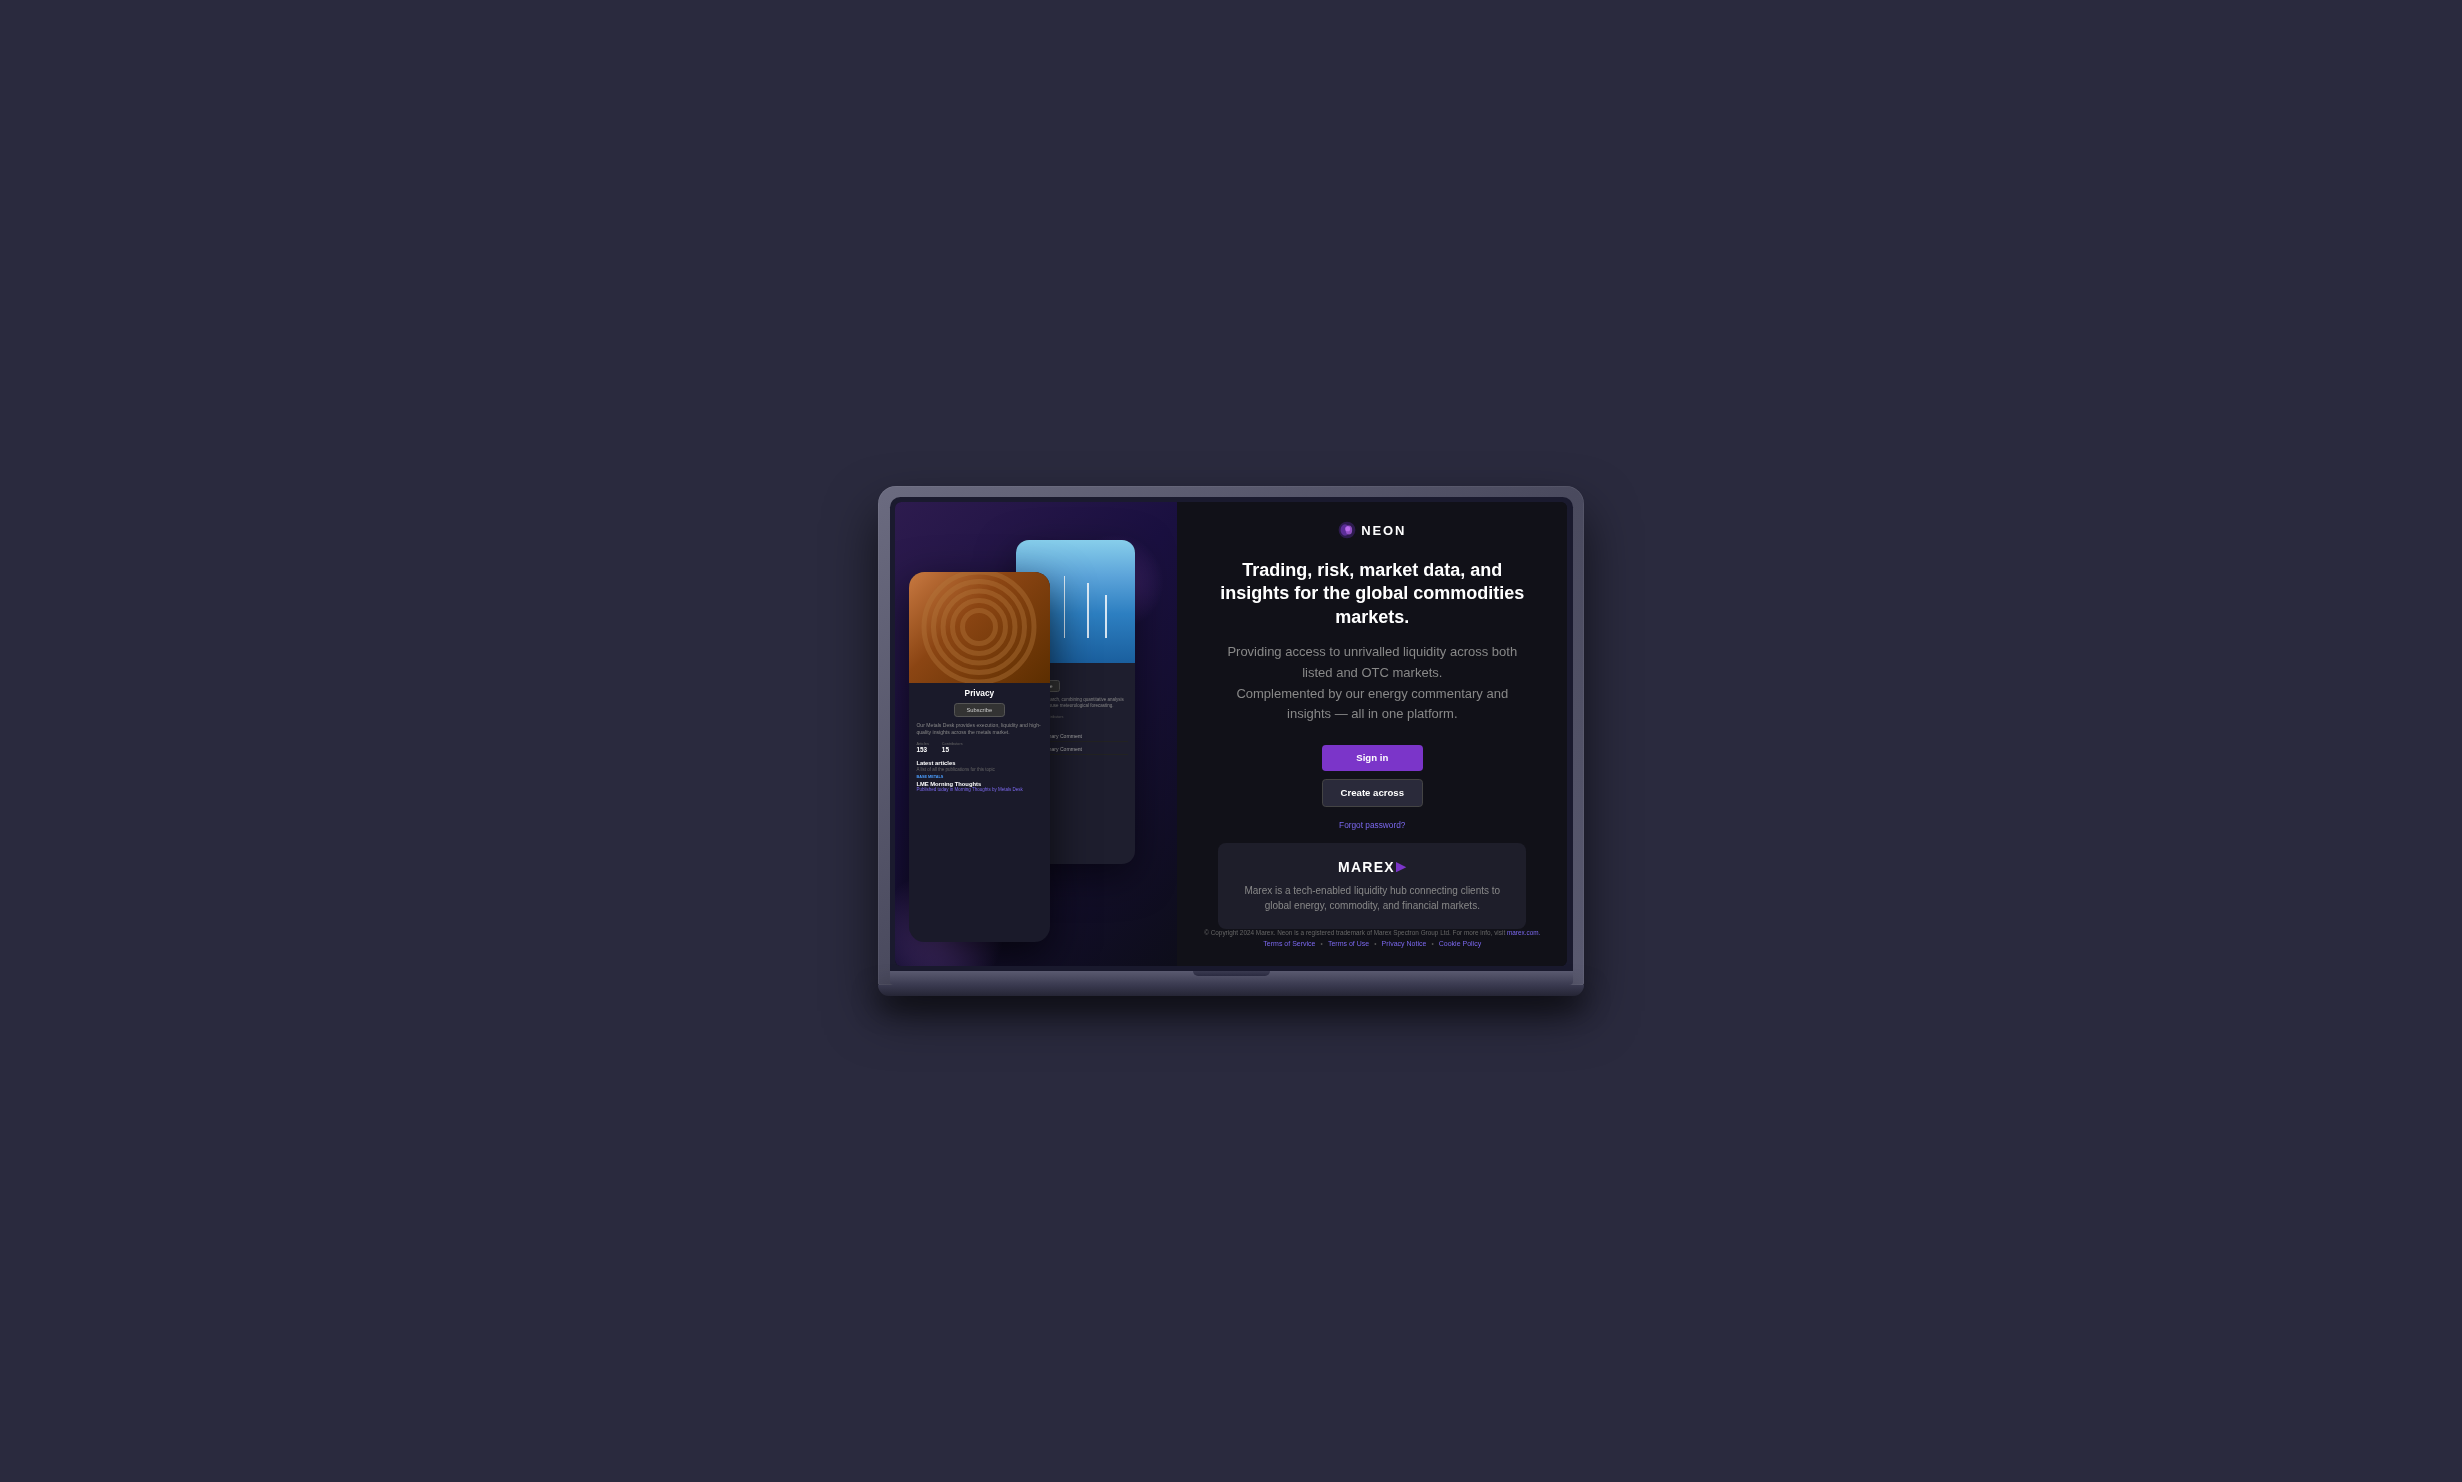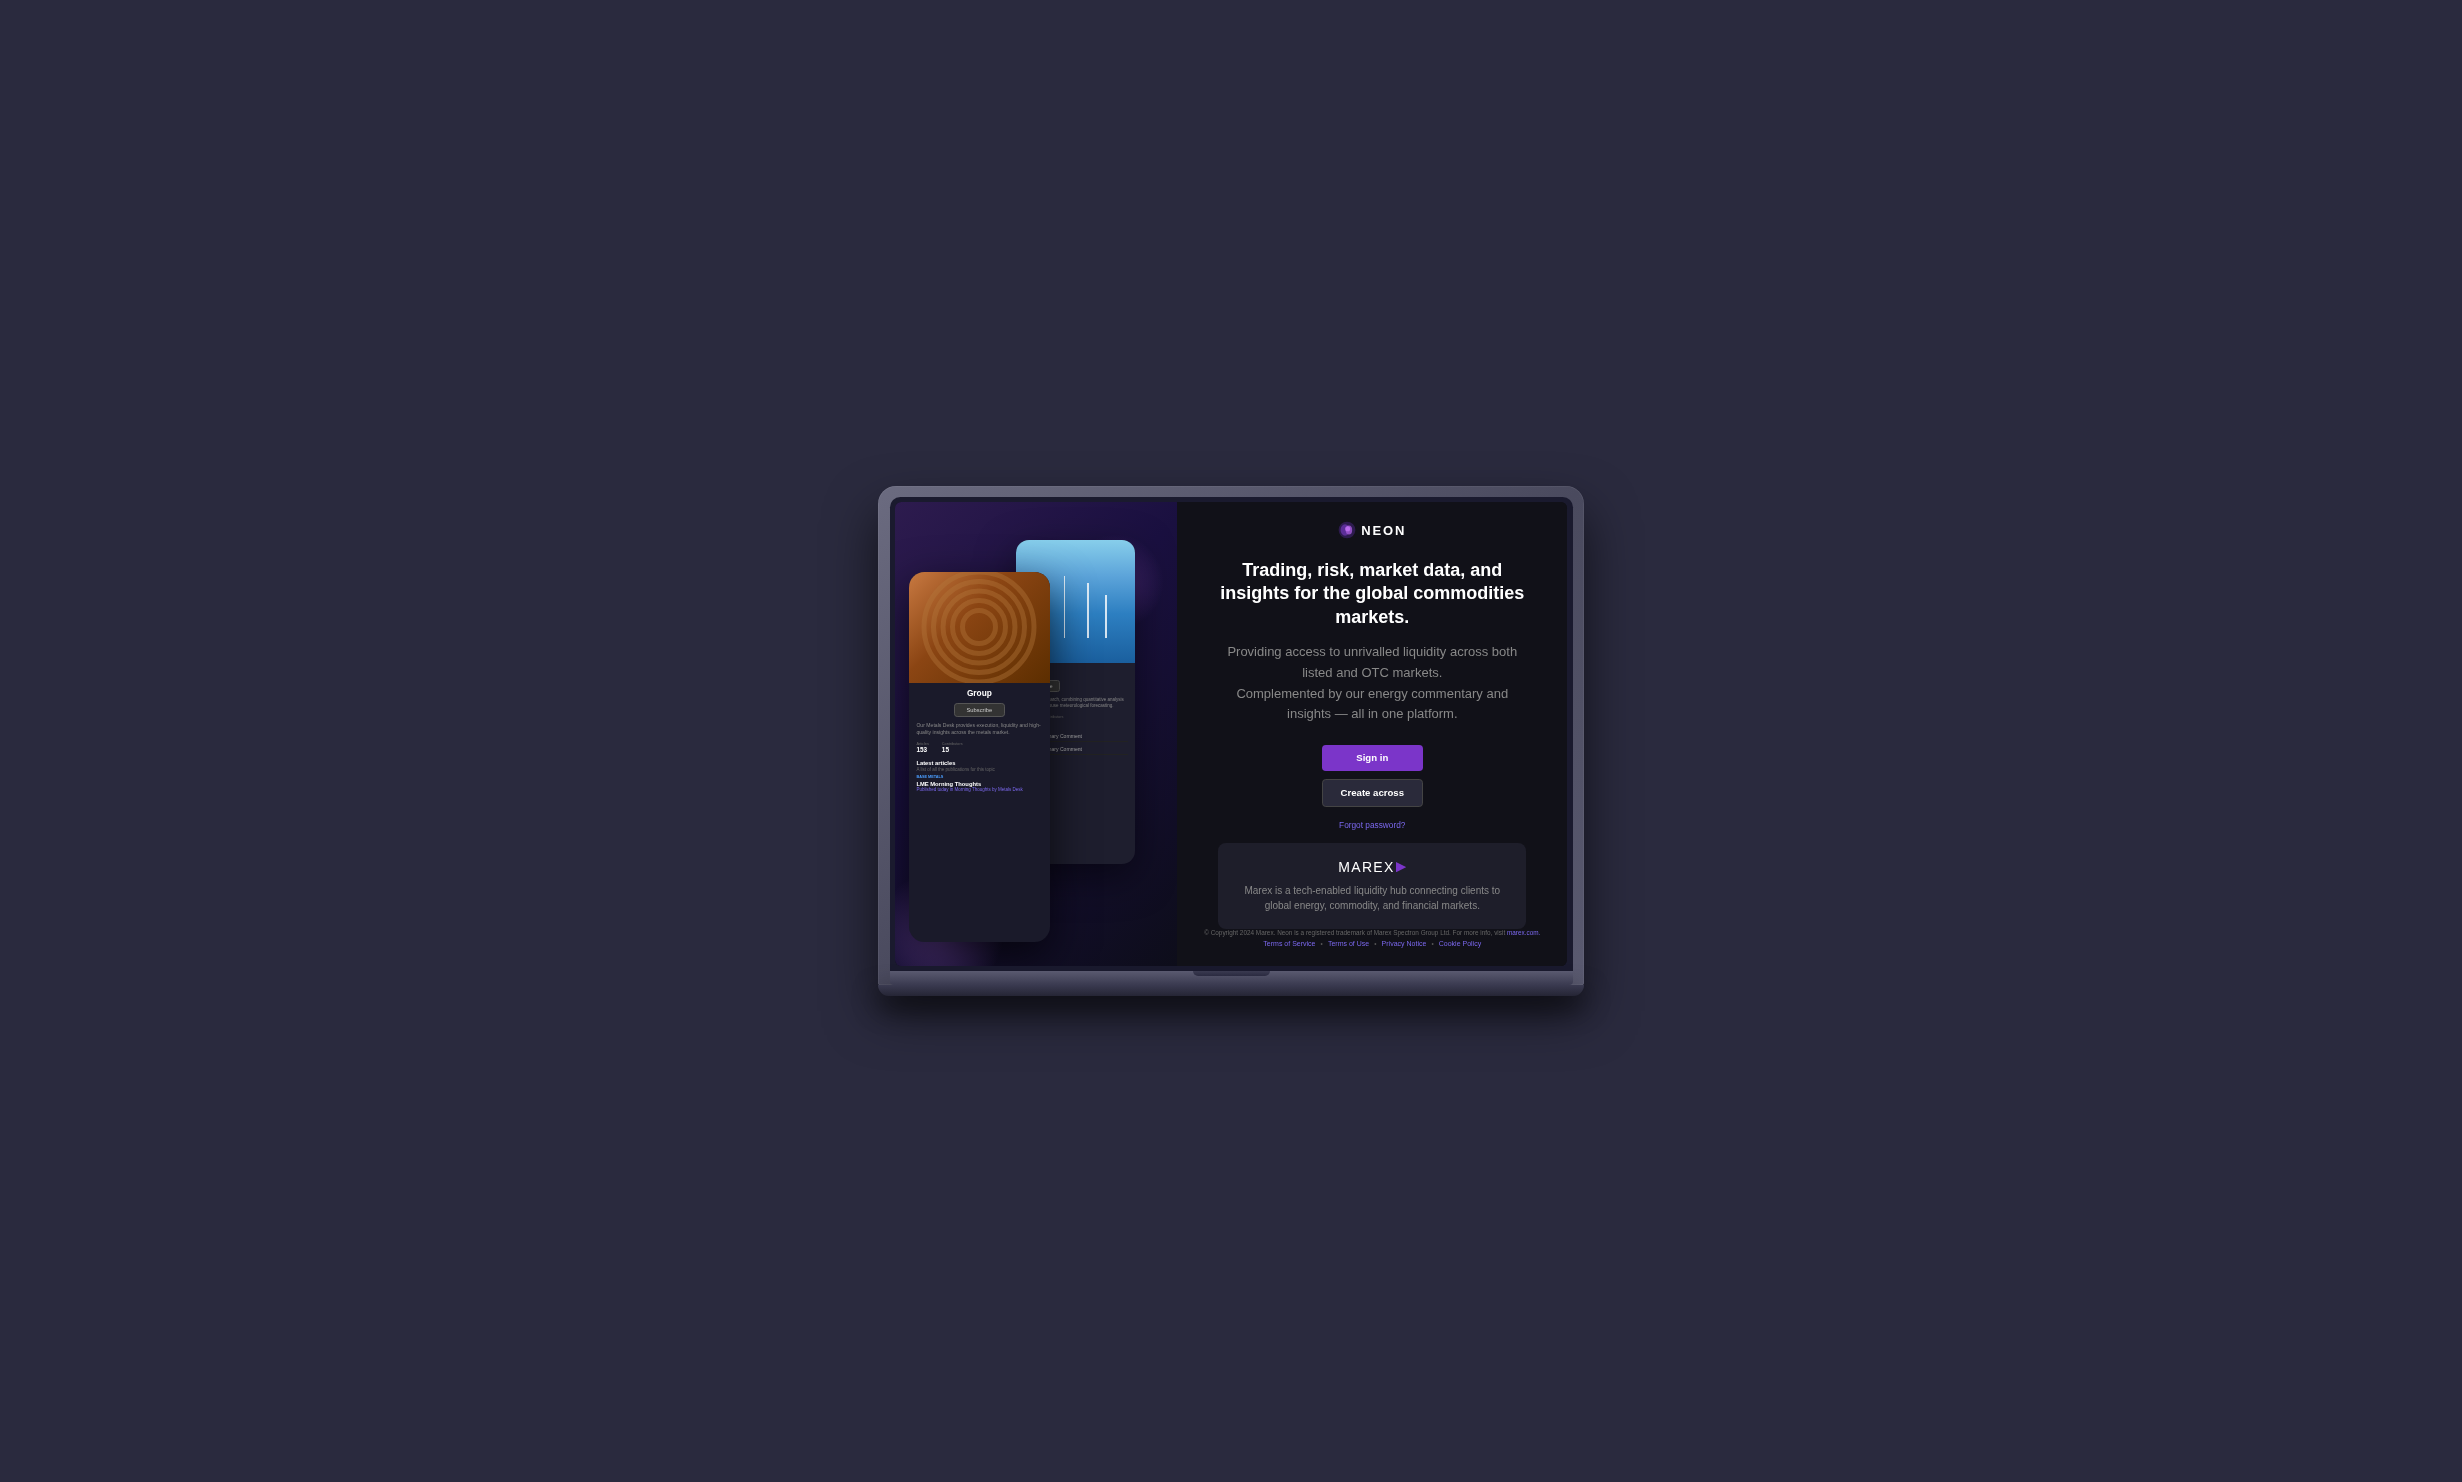--- a/index.html
+++ b/index.html
@@ -394,21 +394,21 @@
       display: flex;
       align-items: center;
       justify-content: center;
       gap: 1.3px;
       margin-bottom: 7.7px;
     }
 
     .marex-text {
       color: white;
       font-size: 14px;
-      font-weight: 400;
+      font-weight: 700;
       letter-spacing: 1.3px;
     }
 
     .marex-desc {
       color: #888;
       font-size: 10px;
       line-height: 1.5;
     }
 
     
@@ -531,21 +531,21 @@
             <div class="device-front">
               <div class="device-front-header-img">
                 <div class="copper-rings">
                   <div class="ring ring-1"></div>
                   <div class="ring ring-2"></div>
                   <div class="ring ring-3"></div>
                   <div class="ring ring-4"></div>
                   <div class="ring ring-5"></div>
                 </div>
               </div>
-              <div class="device-front-title">Group</div>
+              <div class="device-front-title">Privacy</div>
               <div class="subscribe-btn-front">Subscribe</div>
               <div class="device-front-desc">Our Metals Desk provides execution, liquidity and high-quality insights across the metals market.</div>
               <div class="device-front-stats">
                 <div class="stat-item">
                   <div class="stat-label">Articles</div>
                   <div class="stat-value">153</div>
                 </div>
                 <div class="stat-item">
                   <div class="stat-label">Contributors</div>
                   <div class="stat-value">15</div>

